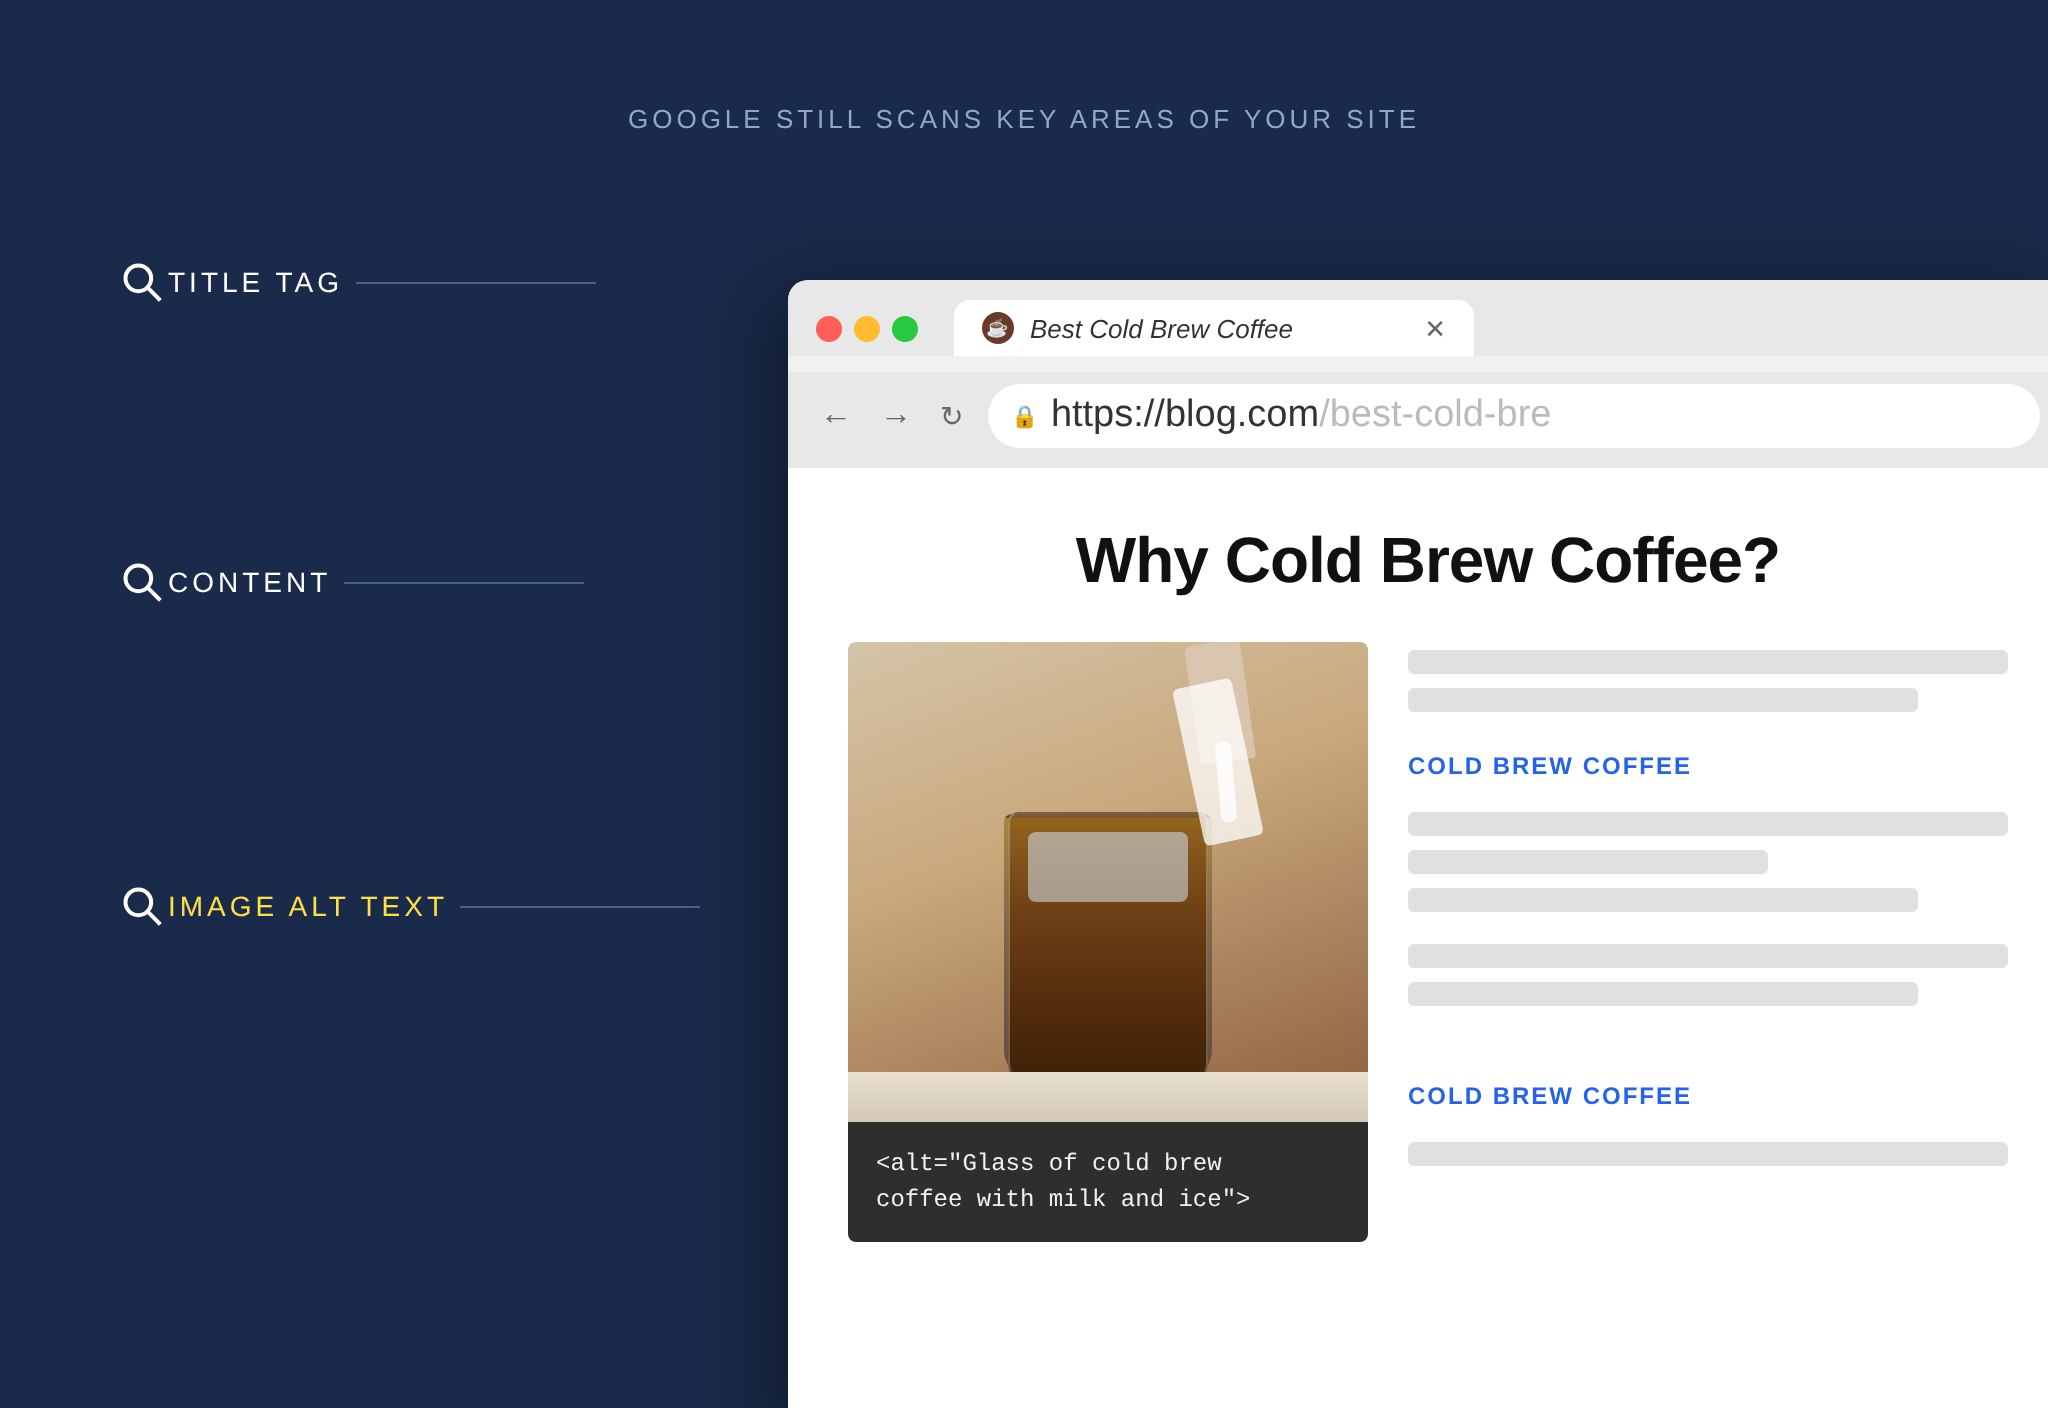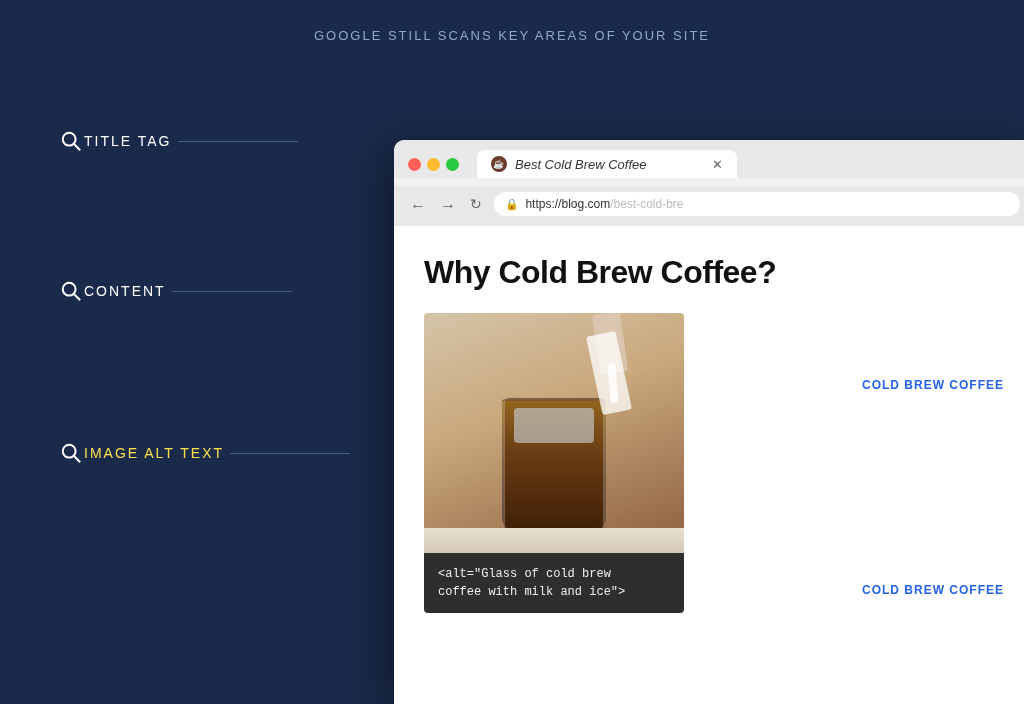--- a/index.html
+++ b/index.html
@@ -12,21 +12,21 @@
       position: relative;
     }
 
     
     .top-heading {
       text-align: center;
       color: #8fa8c8;
       font-size: 13px;
       letter-spacing: 2px;
       font-weight: 400;
-      padding-top: 28px;
+      padding-top: 52px;
       padding-bottom: 30px;
     }
 
     
     .sidebar {
       position: absolute;
       left: 60px;
       top: 130px;
       display: flex;
       flex-direction: column;
@@ -168,37 +168,38 @@
       align-items: center;
       gap: 6px;
     }
 
     .lock-icon {
       font-size: 11px;
       color: #666;
     }
 
     .address-text {
-      font-size: 12px;
+      font-size: 19px;
       color: #333;
     }
 
     
     .browser-content {
       background: white;
       padding: 28px 30px 20px 30px;
       min-height: 480px;
     }
 
     .page-title {
       font-size: 32px;
       font-weight: 900;
       color: #111;
       margin-bottom: 22px;
       letter-spacing: -0.5px;
+      text-align: center;
     }
 
     .content-row {
       display: flex;
       gap: 20px;
       align-items: flex-start;
     }
 
     
     .image-container {
@@ -250,23 +251,22 @@
       font-family: 'Courier New', monospace;
       padding: 12px 14px;
       line-height: 1.5;
     }
 
     
     .right-content {
       flex: 1;
       display: flex;
       flex-direction: column;
-      gap: 20px;
+      gap: 10px;
       padding-top: 4px;
-      align-items: flex-end;
     }
 
     .text-line {
       height: 12px;
       border-radius: 3px;
       background: #e0e0e0;
     }
 
     .text-line.short { width: 60%; }
     .text-line.medium { width: 85%; }

